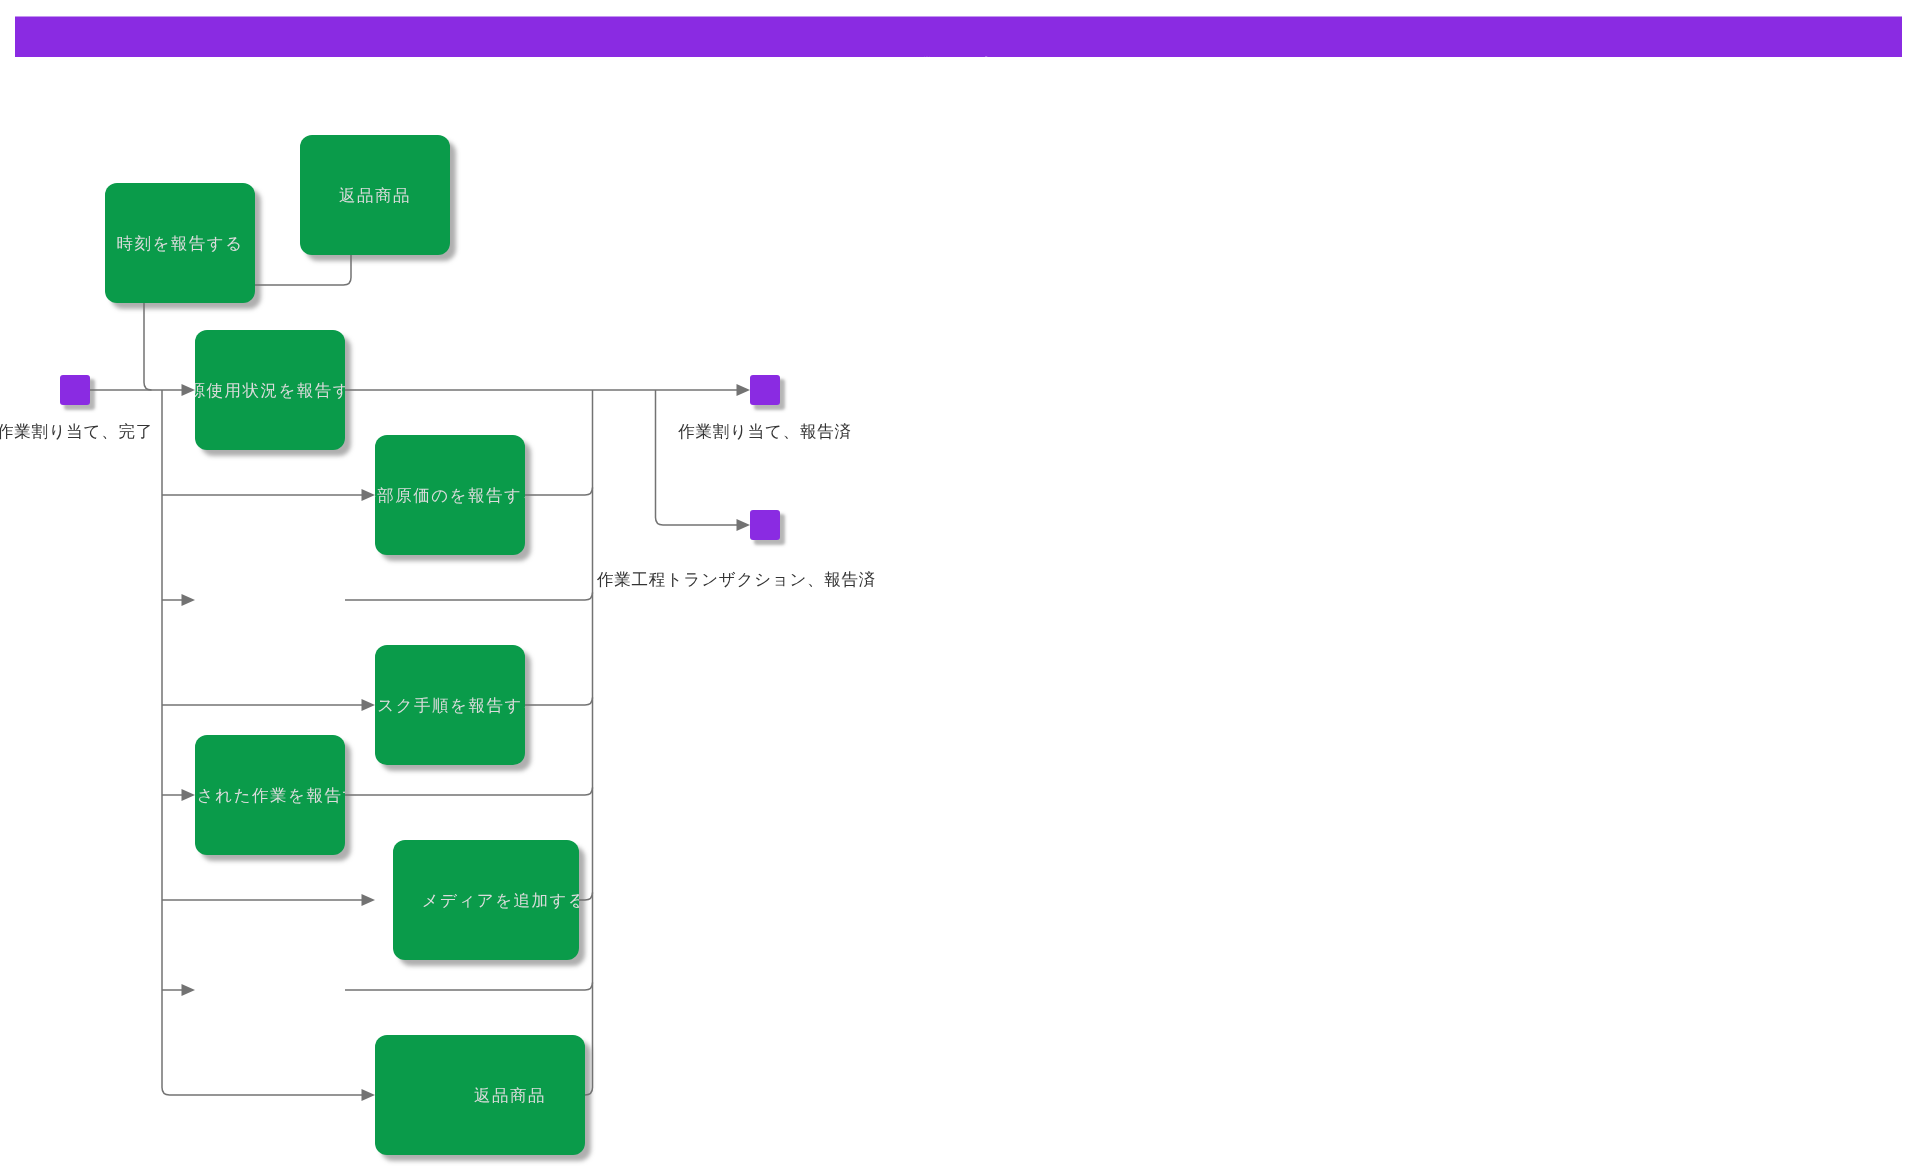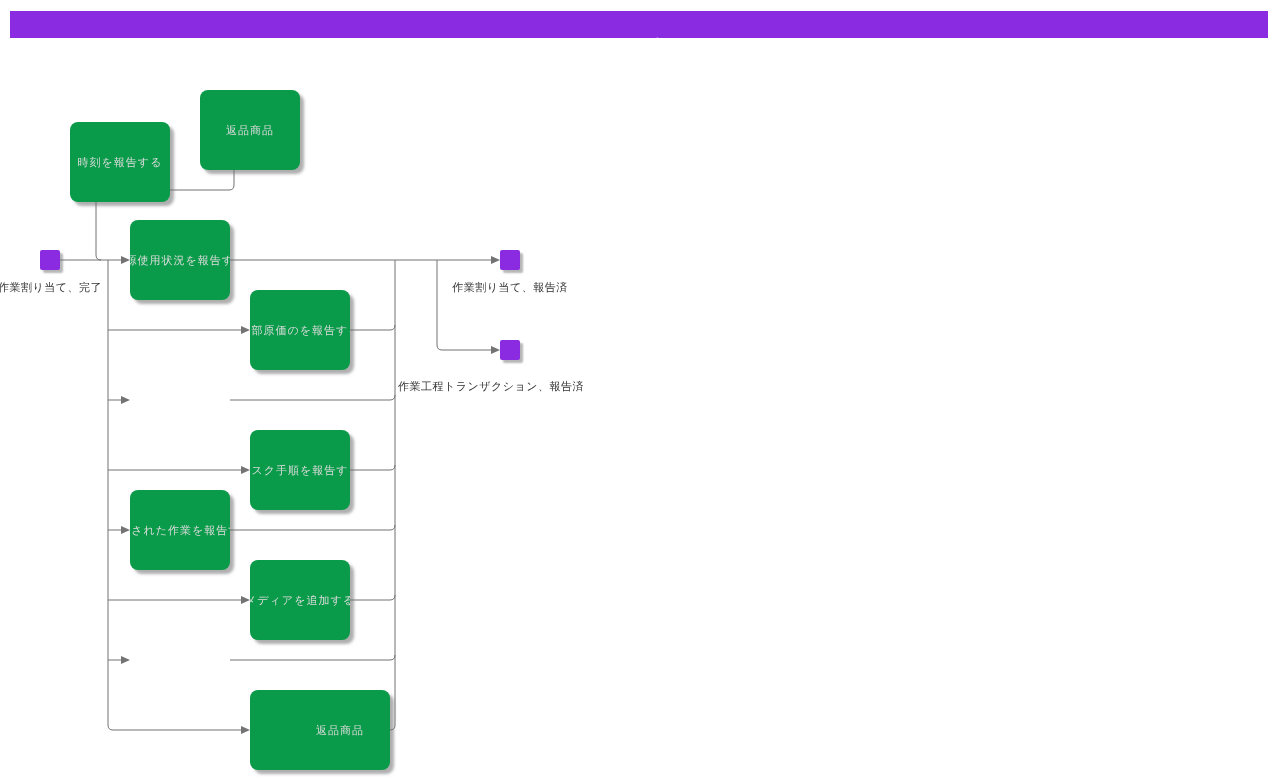--- a/index.html
+++ b/index.html
@@ -17,21 +17,21 @@
        display:flex;align-items:center;justify-content:center;overflow:hidden;}
   .act span{color:#DCDCDC;font-size:11px;letter-spacing:1px;white-space:nowrap;}
 
   .n-report-time{left:70px;top:90px;margin-top:32px;}
   .n-report-tool{left:200px;top:90px;}
   .n-resource{left:130px;top:220px;}
   .n-extcost{left:250px;top:290px;}
   .n-expenses{left:130px;top:360px;}
   .n-tasksteps{left:250px;top:430px;}
   .n-performed{left:130px;top:490px;}
-  .n-media{left:250px;top:560px;}
+  .n-media{left:262px;top:560px;padding-left:24px;}
   .n-document{left:130px;top:620px;}
   .n-return{left:250px;top:690px;padding-left:40px;}
 
   .evt{position:absolute;width:20px;height:20px;background:#8A2BE2;border-radius:2px;
        box-shadow:3px 3px 2px rgba(110,110,110,0.5);}
   .e-start{left:40px;top:250px;}
   .e-reported{left:500px;top:250px;}
   .e-transaction{left:500px;top:340px;}
 
   .evtlabel{position:absolute;text-align:center;color:#333333;font-size:11px;

